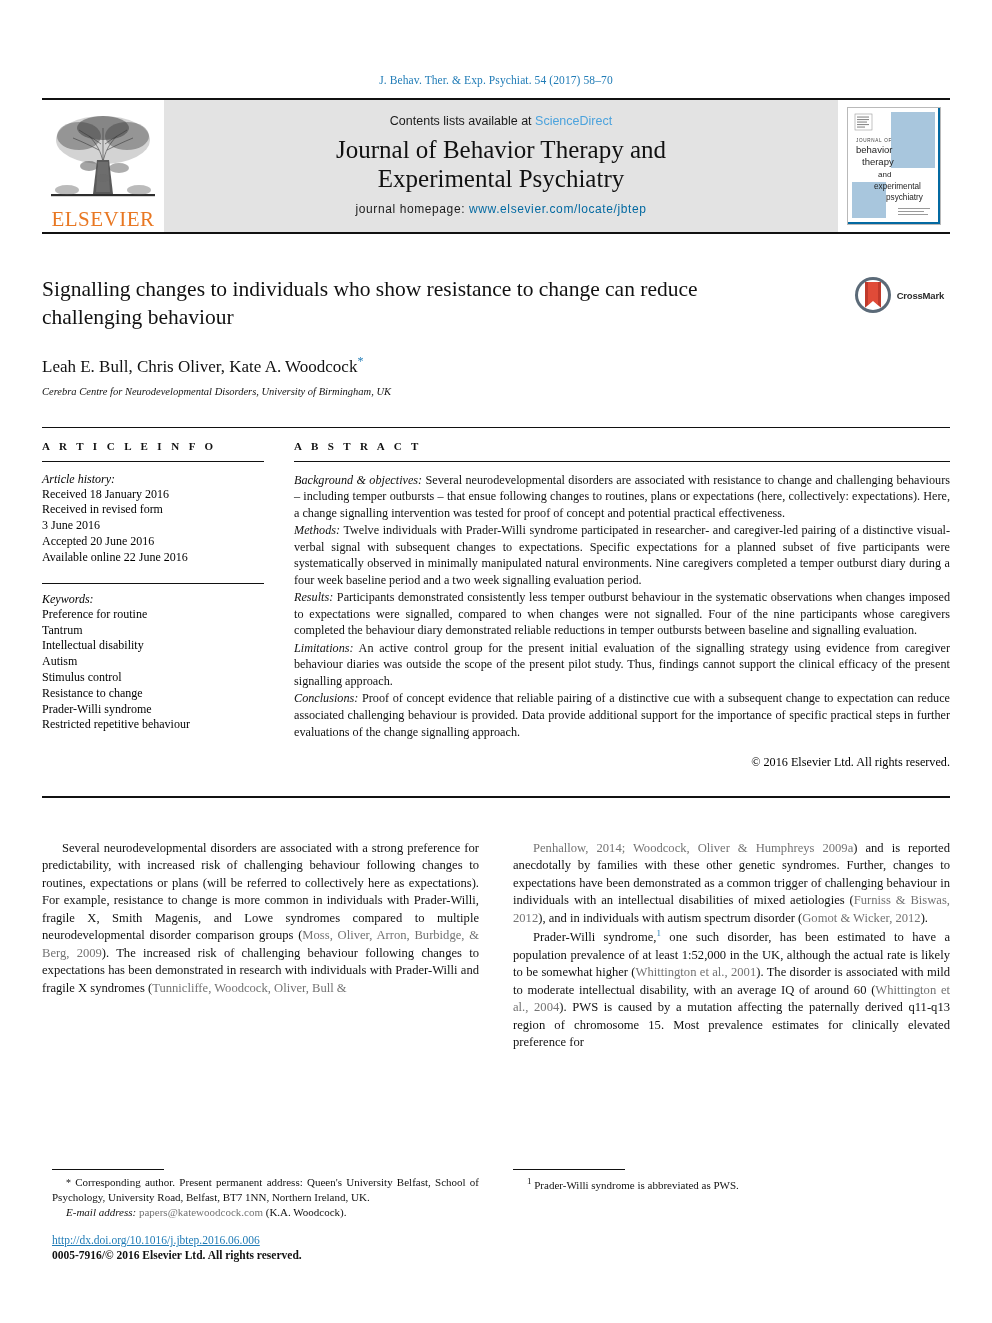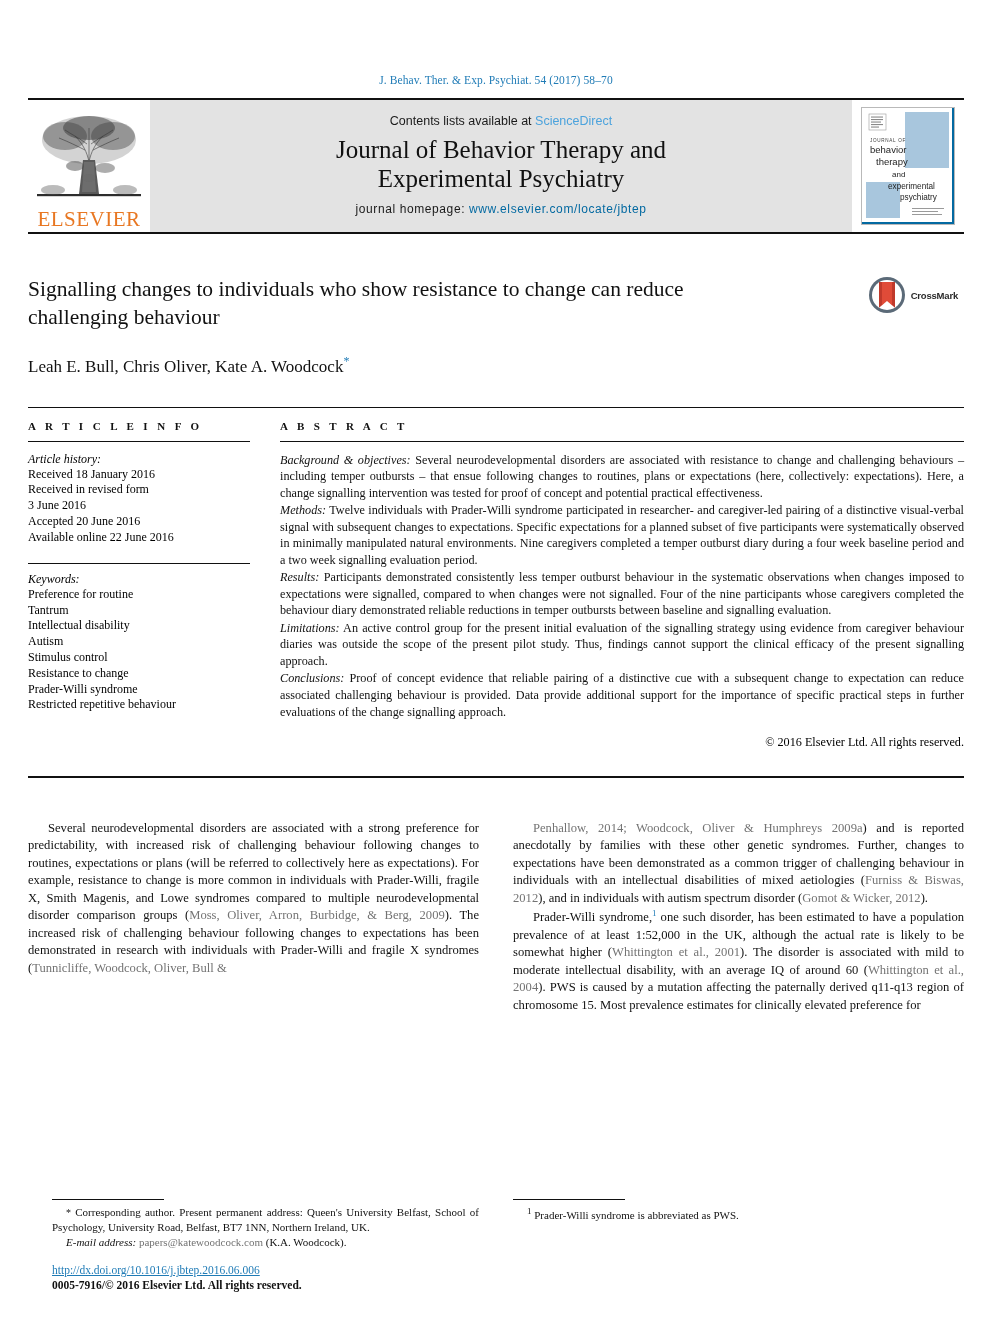--- a/index.html
+++ b/index.html
@@ -13,21 +13,21 @@
     font-family: "Liberation Serif", serif;
     color: #000000;
     position: relative;
     overflow: hidden;
   }
   .page {
     position: relative;
     width: 992px;
     height: 1323px;
     box-sizing: border-box;
-    padding: 0 28px;
+    padding: 0 42px;
   }
 
   
   .runhead {
     text-align: center;
     font-size: 11.5px;
     color: #1f7bb6;
     padding-top: 74px;
     letter-spacing: 0.1px;
   }
@@ -223,21 +223,21 @@
     color: #737373;
     text-decoration: none;
   }
   sup.fn { font-size: 9px; color: #1f7bb6; vertical-align: super; }
 
   
   .footnotes {
     position: absolute;
     left: 52px;
     right: 52px;
-    bottom: 30px;
+    bottom: 60px;
     display: flex;
     gap: 34px;
   }
   .fcol { flex: 1 1 0; width: 0; }
   .fn-rule {
     border-top: 1px solid #111;
     width: 112px;
     margin: 0 0 5px 0;
   }
   .fn-text {
@@ -354,20 +354,21 @@
         <path d="M11 6 h16 v26 l-8 -7 l-8 7 Z" fill="#c0392b"></path>
         <path d="M14 6 h10 v24 l-5 -4.5 l-5 4.5 Z" fill="#e04b38"></path>
         <path d="M11 32 l8 -7 l8 7 Z" fill="#ffffff"></path>
       </svg>
       <span class="cm-text">CrossMark</span>
     </div>
 
     <div class="authors">
       <span>Leah E. Bull, Chris Oliver, Kate A. Woodcock</span><span class="star">*</span>
     </div>
+    <div class="affil">Cerebra Centre for Neurodevelopmental Disorders, University of Birmingham, UK</div>
   </div>
 
   <div class="info-wrap">
 
     <div class="col-info">
       <div class="sec-head">A R T I C L E   I N F O</div>
       <div class="rule-med"></div>
       <div class="info-label">Article history:</div>
       <div class="info-line">Received 18 January 2016</div>
       <div class="info-line">Received in revised form</div>

